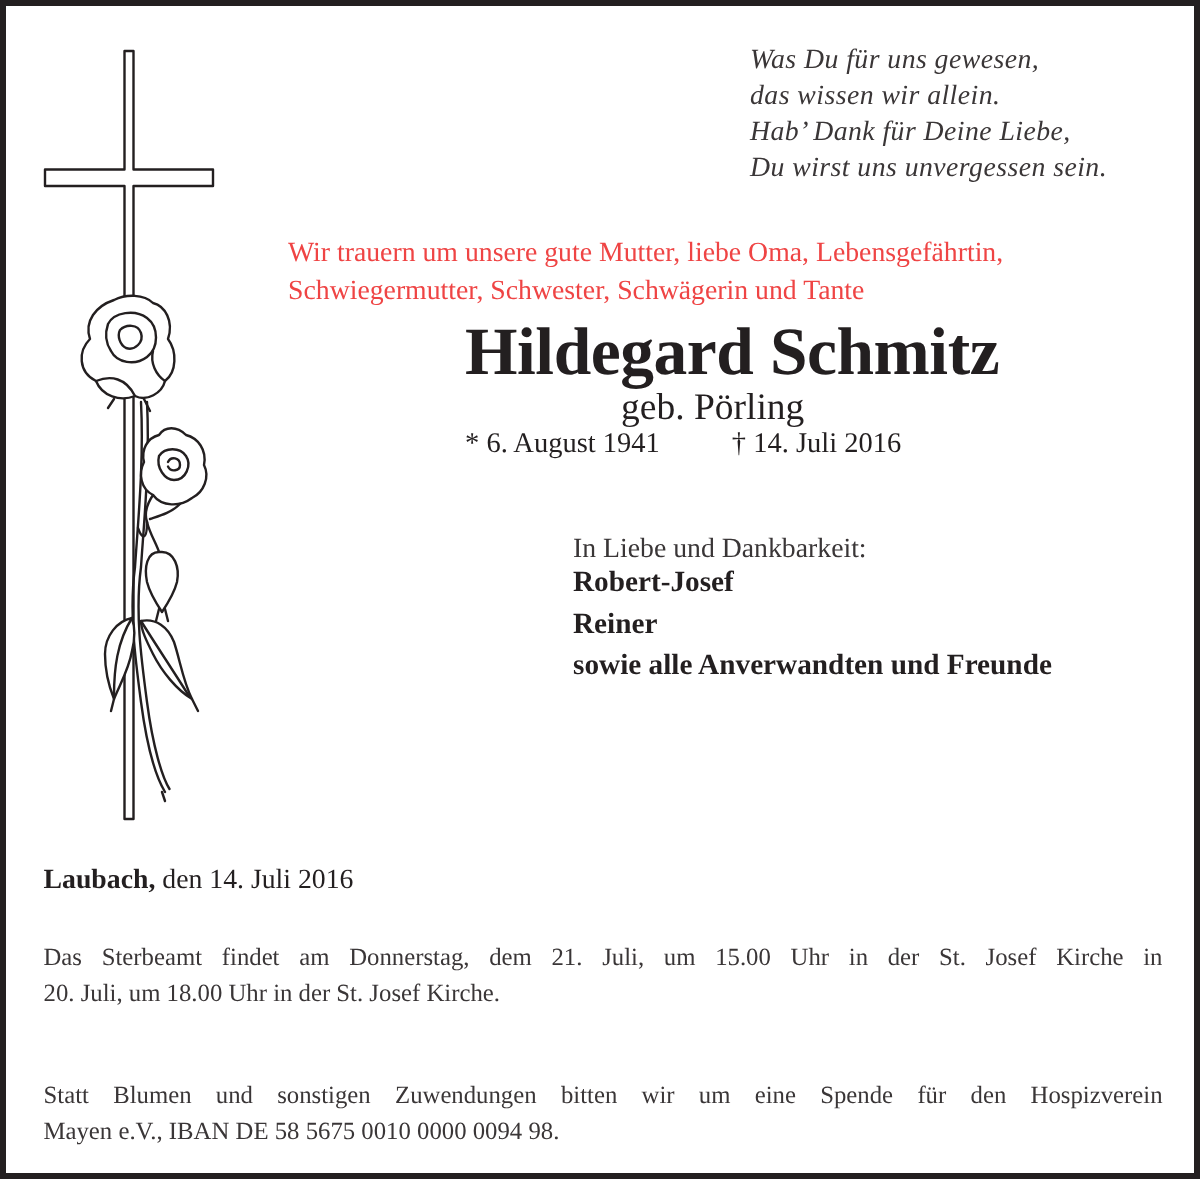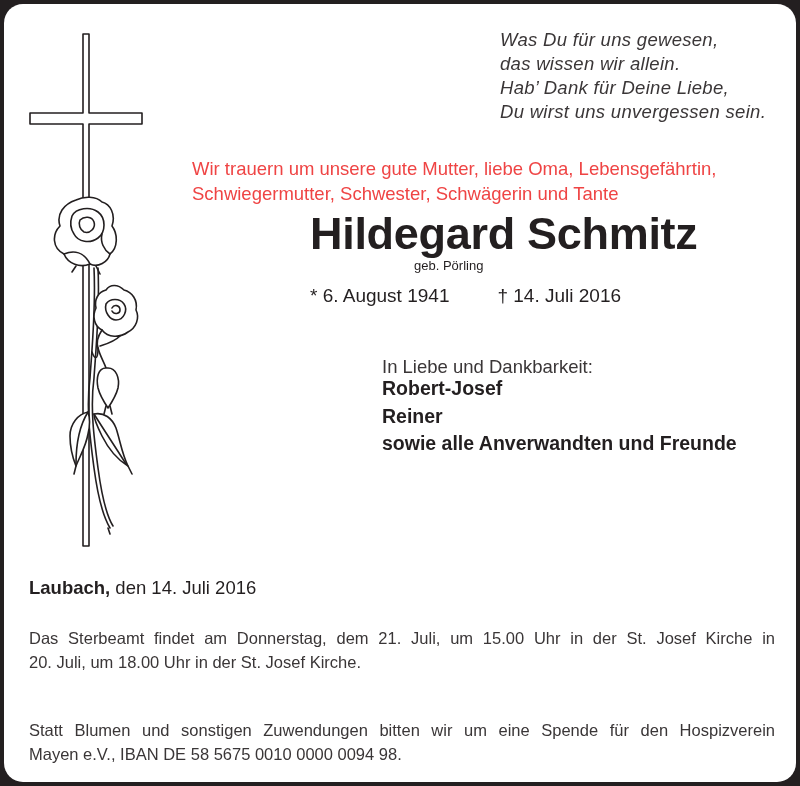--- a/index.html
+++ b/index.html
@@ -1,27 +1,26 @@
 <!DOCTYPE html>
 <html><head>
 <meta charset="utf-8">
 <style>
   html, body { margin: 0; padding: 0; background: #231f20; }
   body { width: 800px; height: 786px; position: relative; overflow: hidden; }
   .page {
     position: absolute; left: 4px; top: 4px; width: 792px; height: 778px;
     background: #ffffff; color: #231f20;
-    font-family: Liberation Sans, sans-serif;
-    border-radius: 19px;
+    font-family: Liberation Serif, serif;
   }
   .abs { position: absolute; white-space: nowrap; }
   .poem { left: 496px; top: 24px; font-style: italic; font-size: 18.5px; line-height: 24px; color: #3a3637; }
   .poem div { letter-spacing: 0.3px; }
   .intro { left: 188px; top: 153px; font-size: 18.5px; line-height: 24.5px; color: #ef4444; }
-  .born { left: 410px; top: 254px; font-size: 13px; color: #231f20; }
+  .born { left: 410px; top: 254px; font-size: 25px; color: #231f20; }
   .dates { left: 306px; top: 280px; font-size: 19px; line-height: 24px; }
   .dates .death { margin-left: 48px; }
   .thanks { left: 378px; top: 340px; font-size: 18.5px; color: #3a3637; margin-top: 12px; }
   .family { left: 378px; top: 371px; font-size: 19.5px; font-weight: bold; line-height: 27.7px; }
   .place { left: 25px; top: 573px; font-size: 18.5px; }
   .place b { font-weight: bold; }
   .para { left: 25px; width: 746px; font-size: 16.5px; line-height: 24px; color: #3a3637; white-space: normal; text-align: justify; }
   .para1 { top: 622px; }
   .para2 { top: 714px; }
   .para .line { display: block; text-align-last: justify; }

